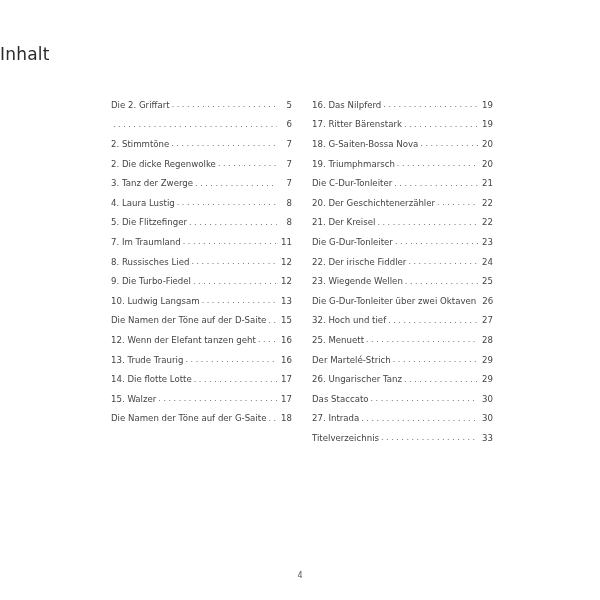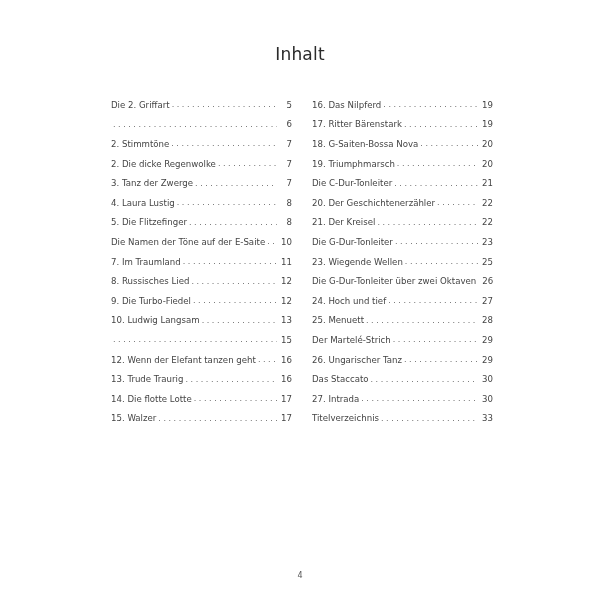--- a/index.html
+++ b/index.html
@@ -13,21 +13,20 @@
       position: relative;
       overflow: hidden;
       font-family: "DejaVu Sans", "Liberation Sans", sans-serif;
       color: #3a3a3a;
     }
     .page-title {
       position: absolute;
       top: 33px;
       left: 0;
       width: 600px;
-      text-align: center;
       font-size: 17px;
       font-weight: normal;
       color: #2b2b2b;
       letter-spacing: 0.2px;
     }
     .toc {
       position: absolute;
       top: 95px;
       left: 111px;
       width: 382px;
@@ -113,45 +112,41 @@
         <span class="label">4. Laura Lustig</span>
         <span class="leader"></span>
         <span class="page">8</span>
       </div>
       <div class="toc-entry">
         <span class="label">5. Die Flitzefinger</span>
         <span class="leader"></span>
         <span class="page">8</span>
       </div>
       <div class="toc-entry">
-        <span class="label">Die Namen der Töne auf der E-Saite</span>
-        <span class="leader"></span>
-        <span class="page">10</span>
-      </div>
-      <div class="toc-entry">
         <span class="label">7. Im Traumland</span>
         <span class="leader"></span>
         <span class="page">11</span>
       </div>
       <div class="toc-entry">
         <span class="label">8. Russisches Lied</span>
         <span class="leader"></span>
         <span class="page">12</span>
       </div>
       <div class="toc-entry">
         <span class="label">9. Die Turbo-Fiedel</span>
         <span class="leader"></span>
         <span class="page">12</span>
       </div>
       <div class="toc-entry">
         <span class="label">10. Ludwig Langsam</span>
         <span class="leader"></span>
         <span class="page">13</span>
       </div>
       <div class="toc-entry">
+        <span class="label">Die Namen der Töne auf der D-Saite</span>
         <span class="leader"></span>
         <span class="page">15</span>
       </div>
       <div class="toc-entry">
         <span class="label">12. Wenn der Elefant tanzen geht</span>
         <span class="leader"></span>
         <span class="page">16</span>
       </div>
       <div class="toc-entry">
         <span class="label">13. Trude Traurig</span>
@@ -160,20 +155,25 @@
       </div>
       <div class="toc-entry">
         <span class="label">14. Die flotte Lotte</span>
         <span class="leader"></span>
         <span class="page">17</span>
       </div>
       <div class="toc-entry">
         <span class="label">15. Walzer</span>
         <span class="leader"></span>
         <span class="page">17</span>
+      </div>
+      <div class="toc-entry">
+        <span class="label">Die Namen der Töne auf der G-Saite</span>
+        <span class="leader"></span>
+        <span class="page">18</span>
       </div>
     </div>
   <div class="toc-column" id="toc-right">
       <div class="toc-entry">
         <span class="label">16. Das Nilpferd</span>
         <span class="leader"></span>
         <span class="page">19</span>
       </div>
       <div class="toc-entry">
         <span class="label">17. Ritter Bärenstark</span>
@@ -204,31 +204,36 @@
         <span class="label">21. Der Kreisel</span>
         <span class="leader"></span>
         <span class="page">22</span>
       </div>
       <div class="toc-entry">
         <span class="label">Die G-Dur-Tonleiter</span>
         <span class="leader"></span>
         <span class="page">23</span>
       </div>
       <div class="toc-entry">
+        <span class="label">22. Der irische Fiddler</span>
+        <span class="leader"></span>
+        <span class="page">24</span>
+      </div>
+      <div class="toc-entry">
         <span class="label">23. Wiegende Wellen</span>
         <span class="leader"></span>
         <span class="page">25</span>
       </div>
       <div class="toc-entry">
         <span class="label">Die G-Dur-Tonleiter über zwei Oktaven</span>
         <span class="leader"></span>
         <span class="page">26</span>
       </div>
       <div class="toc-entry">
-        <span class="label">24. Hoch und tief</span>
+        <span class="label">32. Hoch und tief</span>
         <span class="leader"></span>
         <span class="page">27</span>
       </div>
       <div class="toc-entry">
         <span class="label">25. Menuett</span>
         <span class="leader"></span>
         <span class="page">28</span>
       </div>
       <div class="toc-entry">
         <span class="label">Der Martelé-Strich</span>

